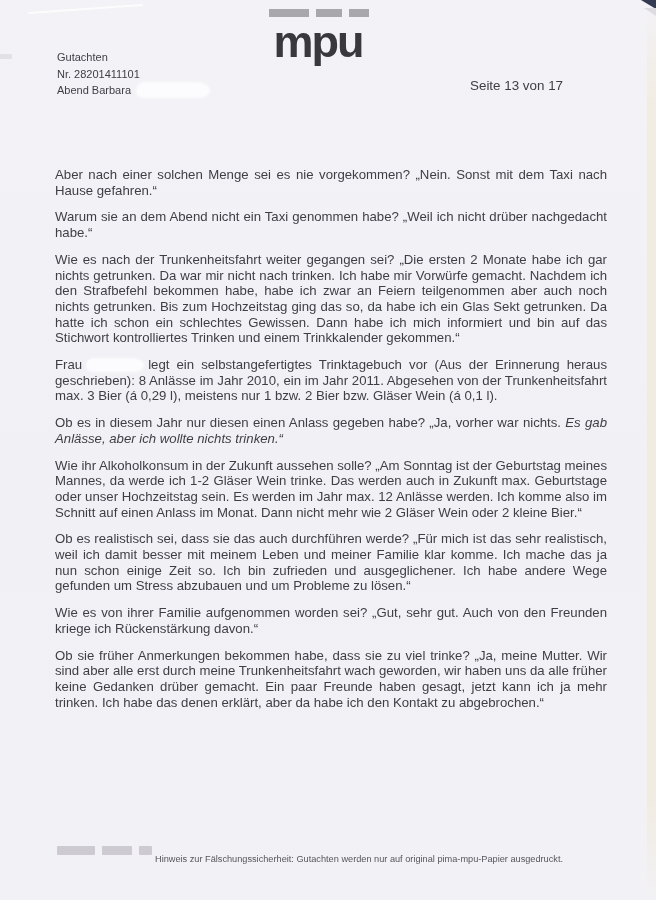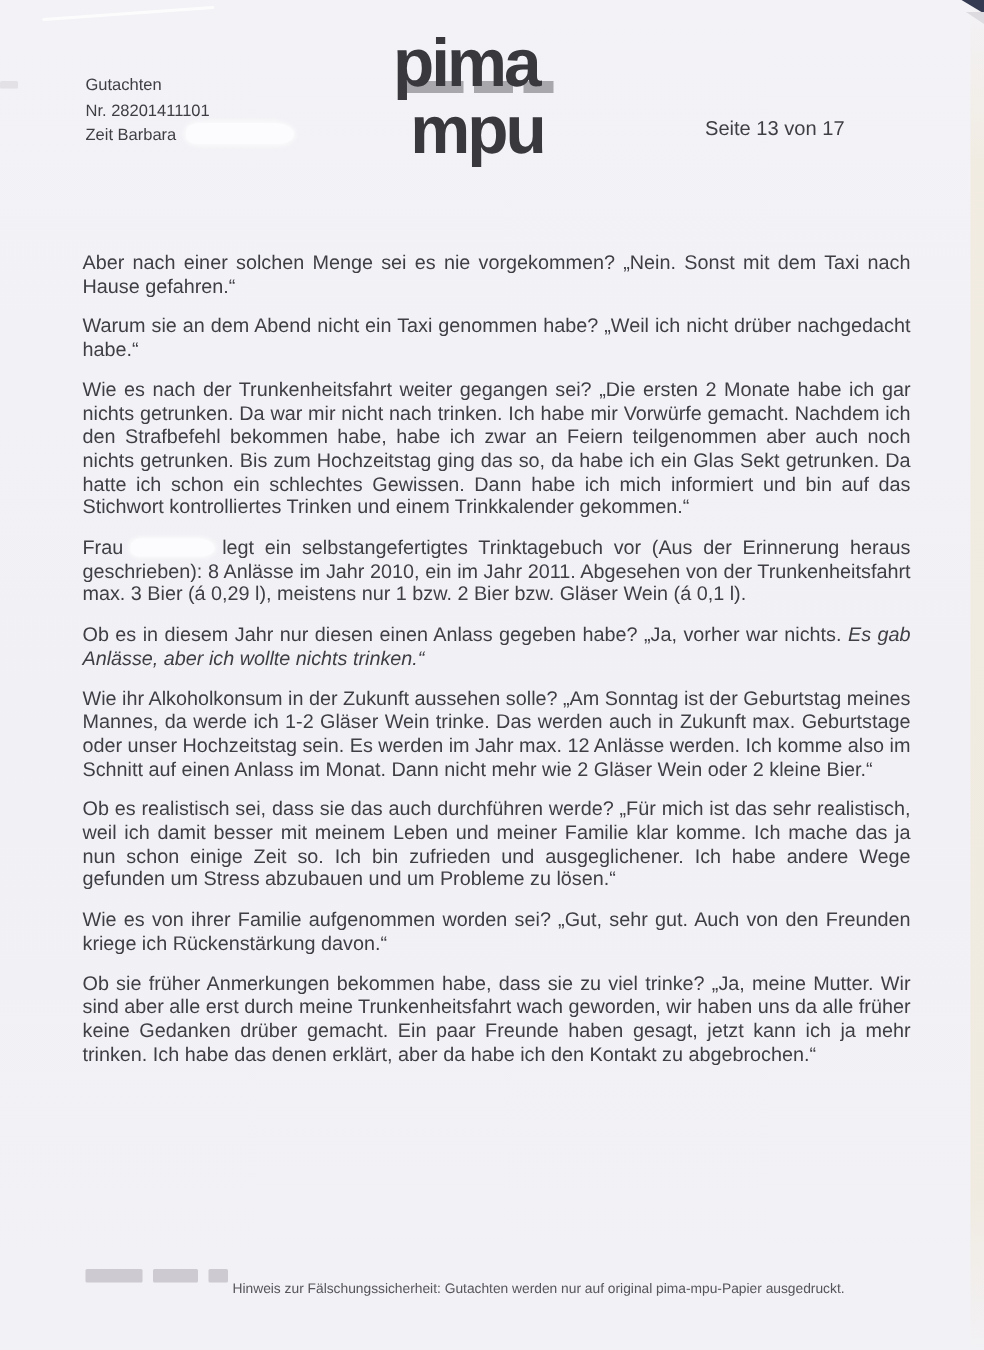--- a/index.html
+++ b/index.html
@@ -62,25 +62,24 @@
 
   <div class="edge-strip"></div>
   <div class="corner-mark"></div>
   <div class="corner-wedge"></div>
   <div class="scratch-1"></div>
   <div class="scratch-2"></div>
 
   <div class="header-left">
     <div class="row">Gutachten</div>
     <div class="row">Nr. 28201411101</div>
-    <div class="row"><span>Zeit Barbara</span><span class="redaction name-header"></span></div>
+    <div class="row"><span>Abend Barbara</span><span class="redaction name-header"></span></div>
   </div>
 
   <div class="logo">
-    <span class="logo-line l1">pima</span>
     <span class="logo-bars">
       <span class="logo-bar b1"></span>
       <span class="logo-bar b2"></span>
       <span class="logo-bar b3"></span>
     </span>
     <span class="logo-line l2">mpu</span>
   </div>
 
   <div class="page-indicator">Seite 13 von 17</div>
 

